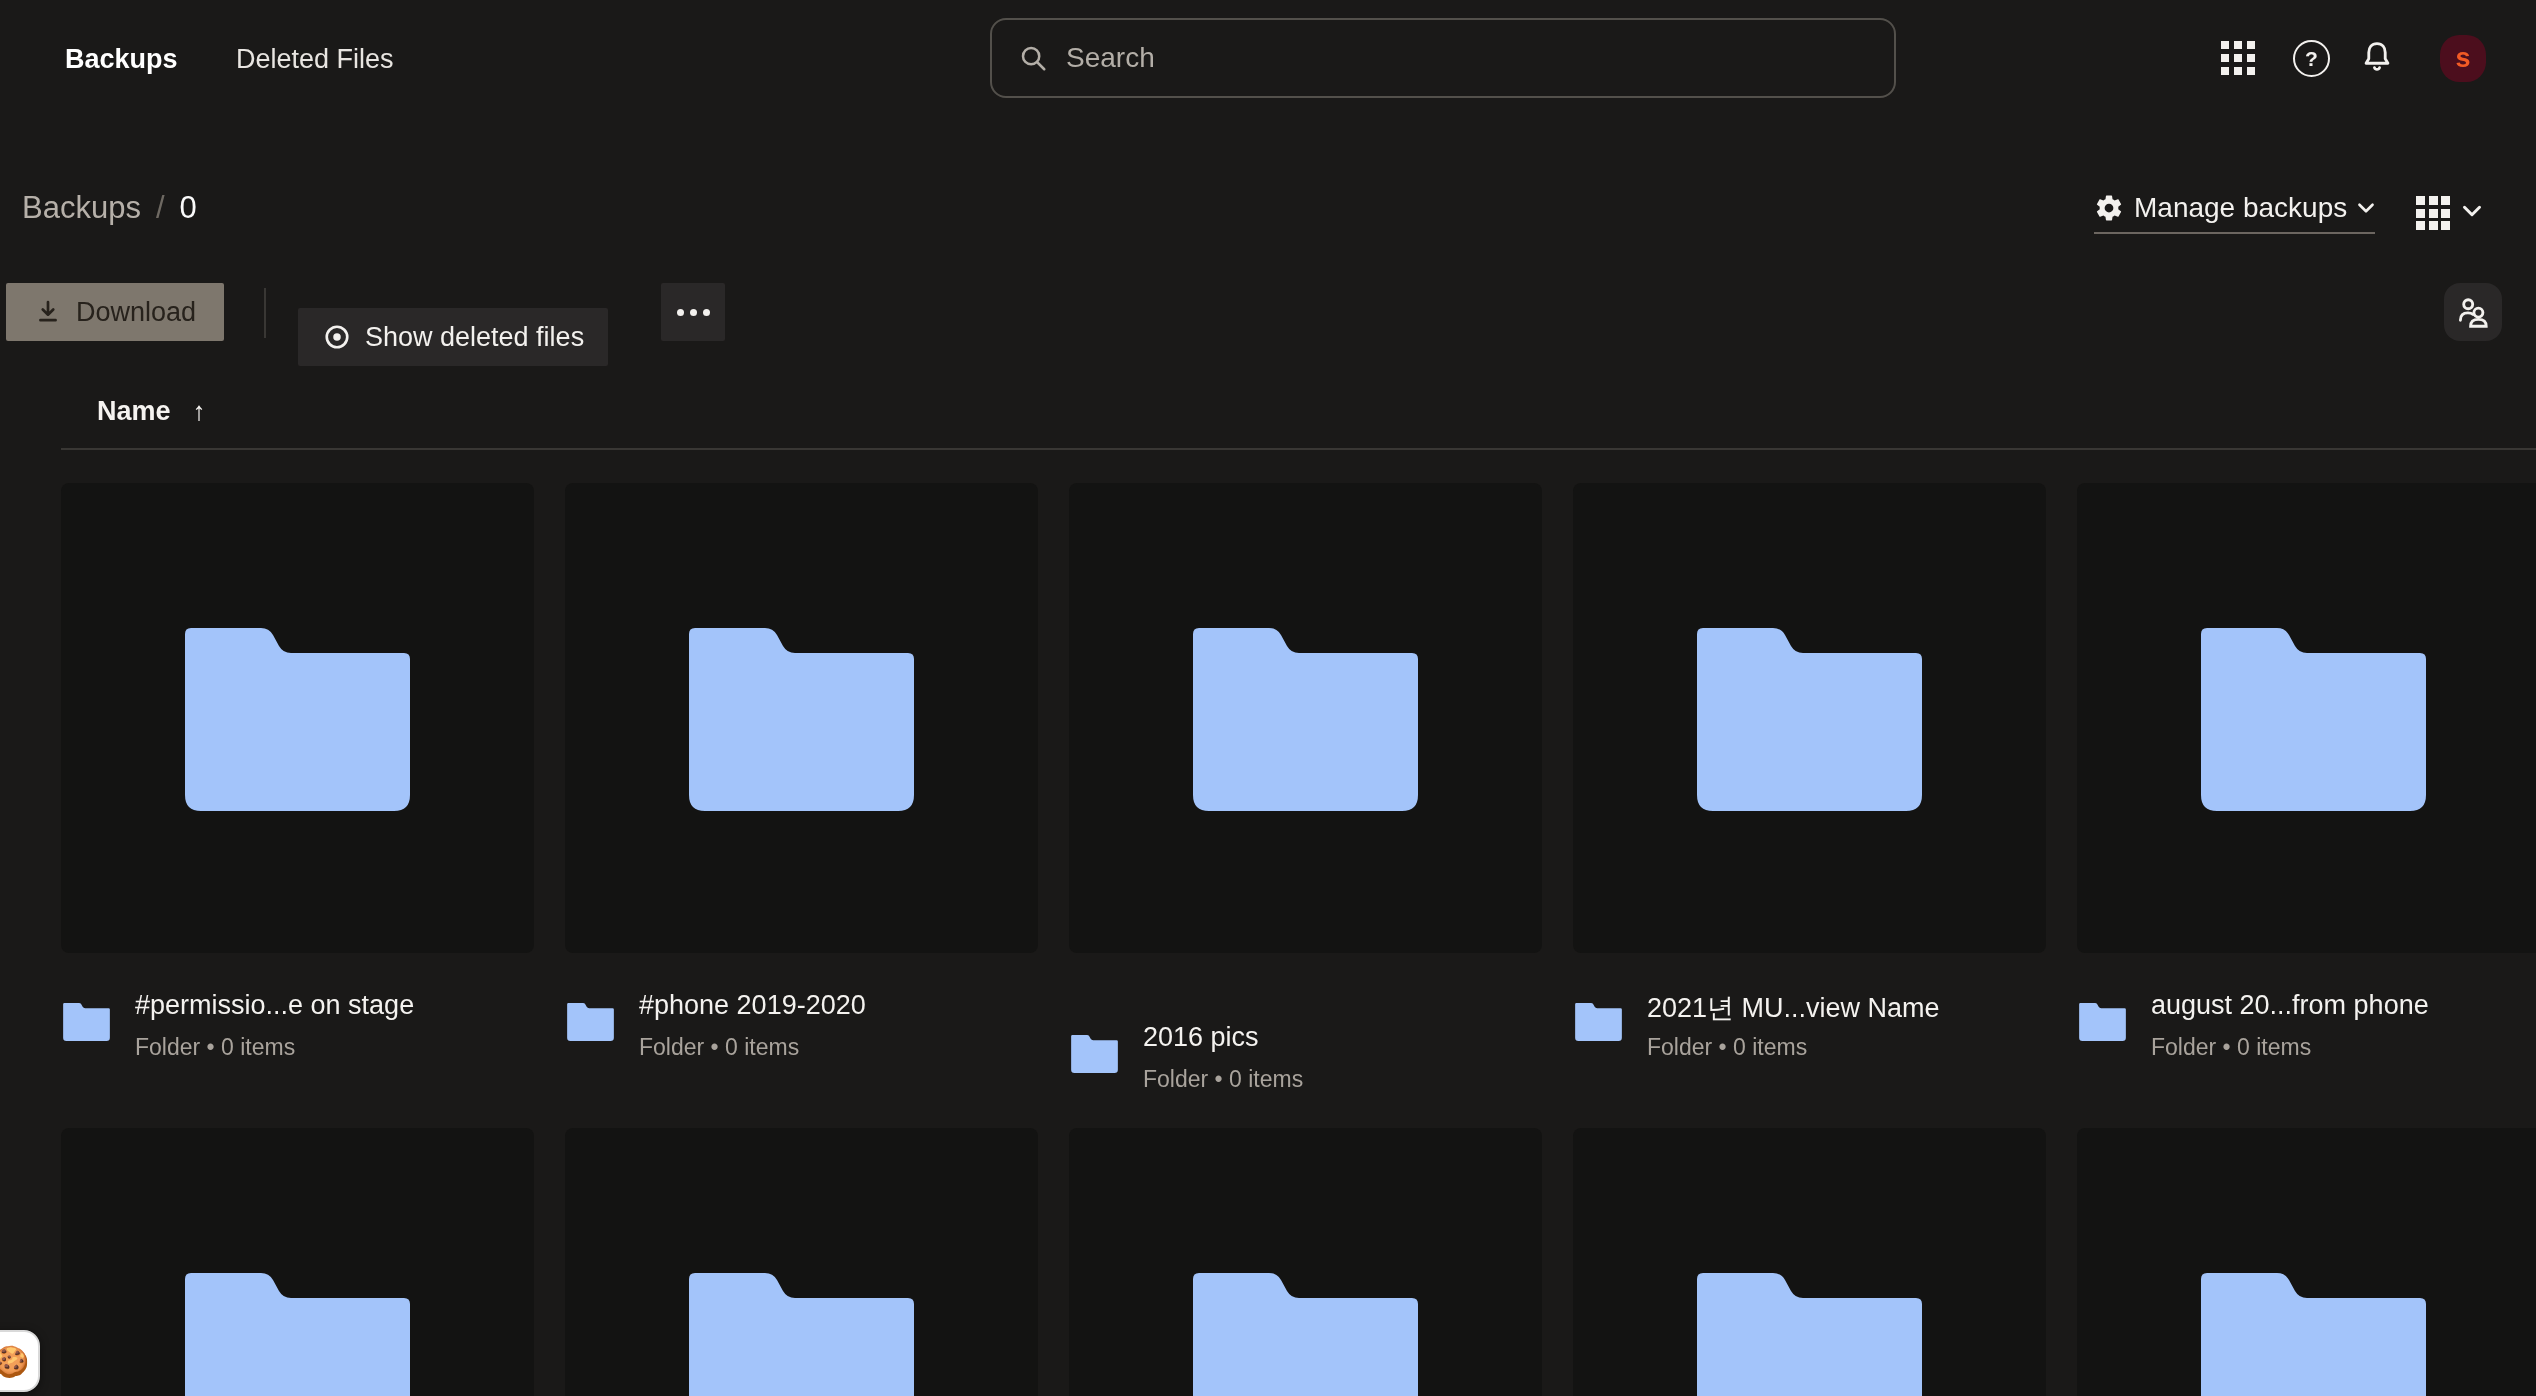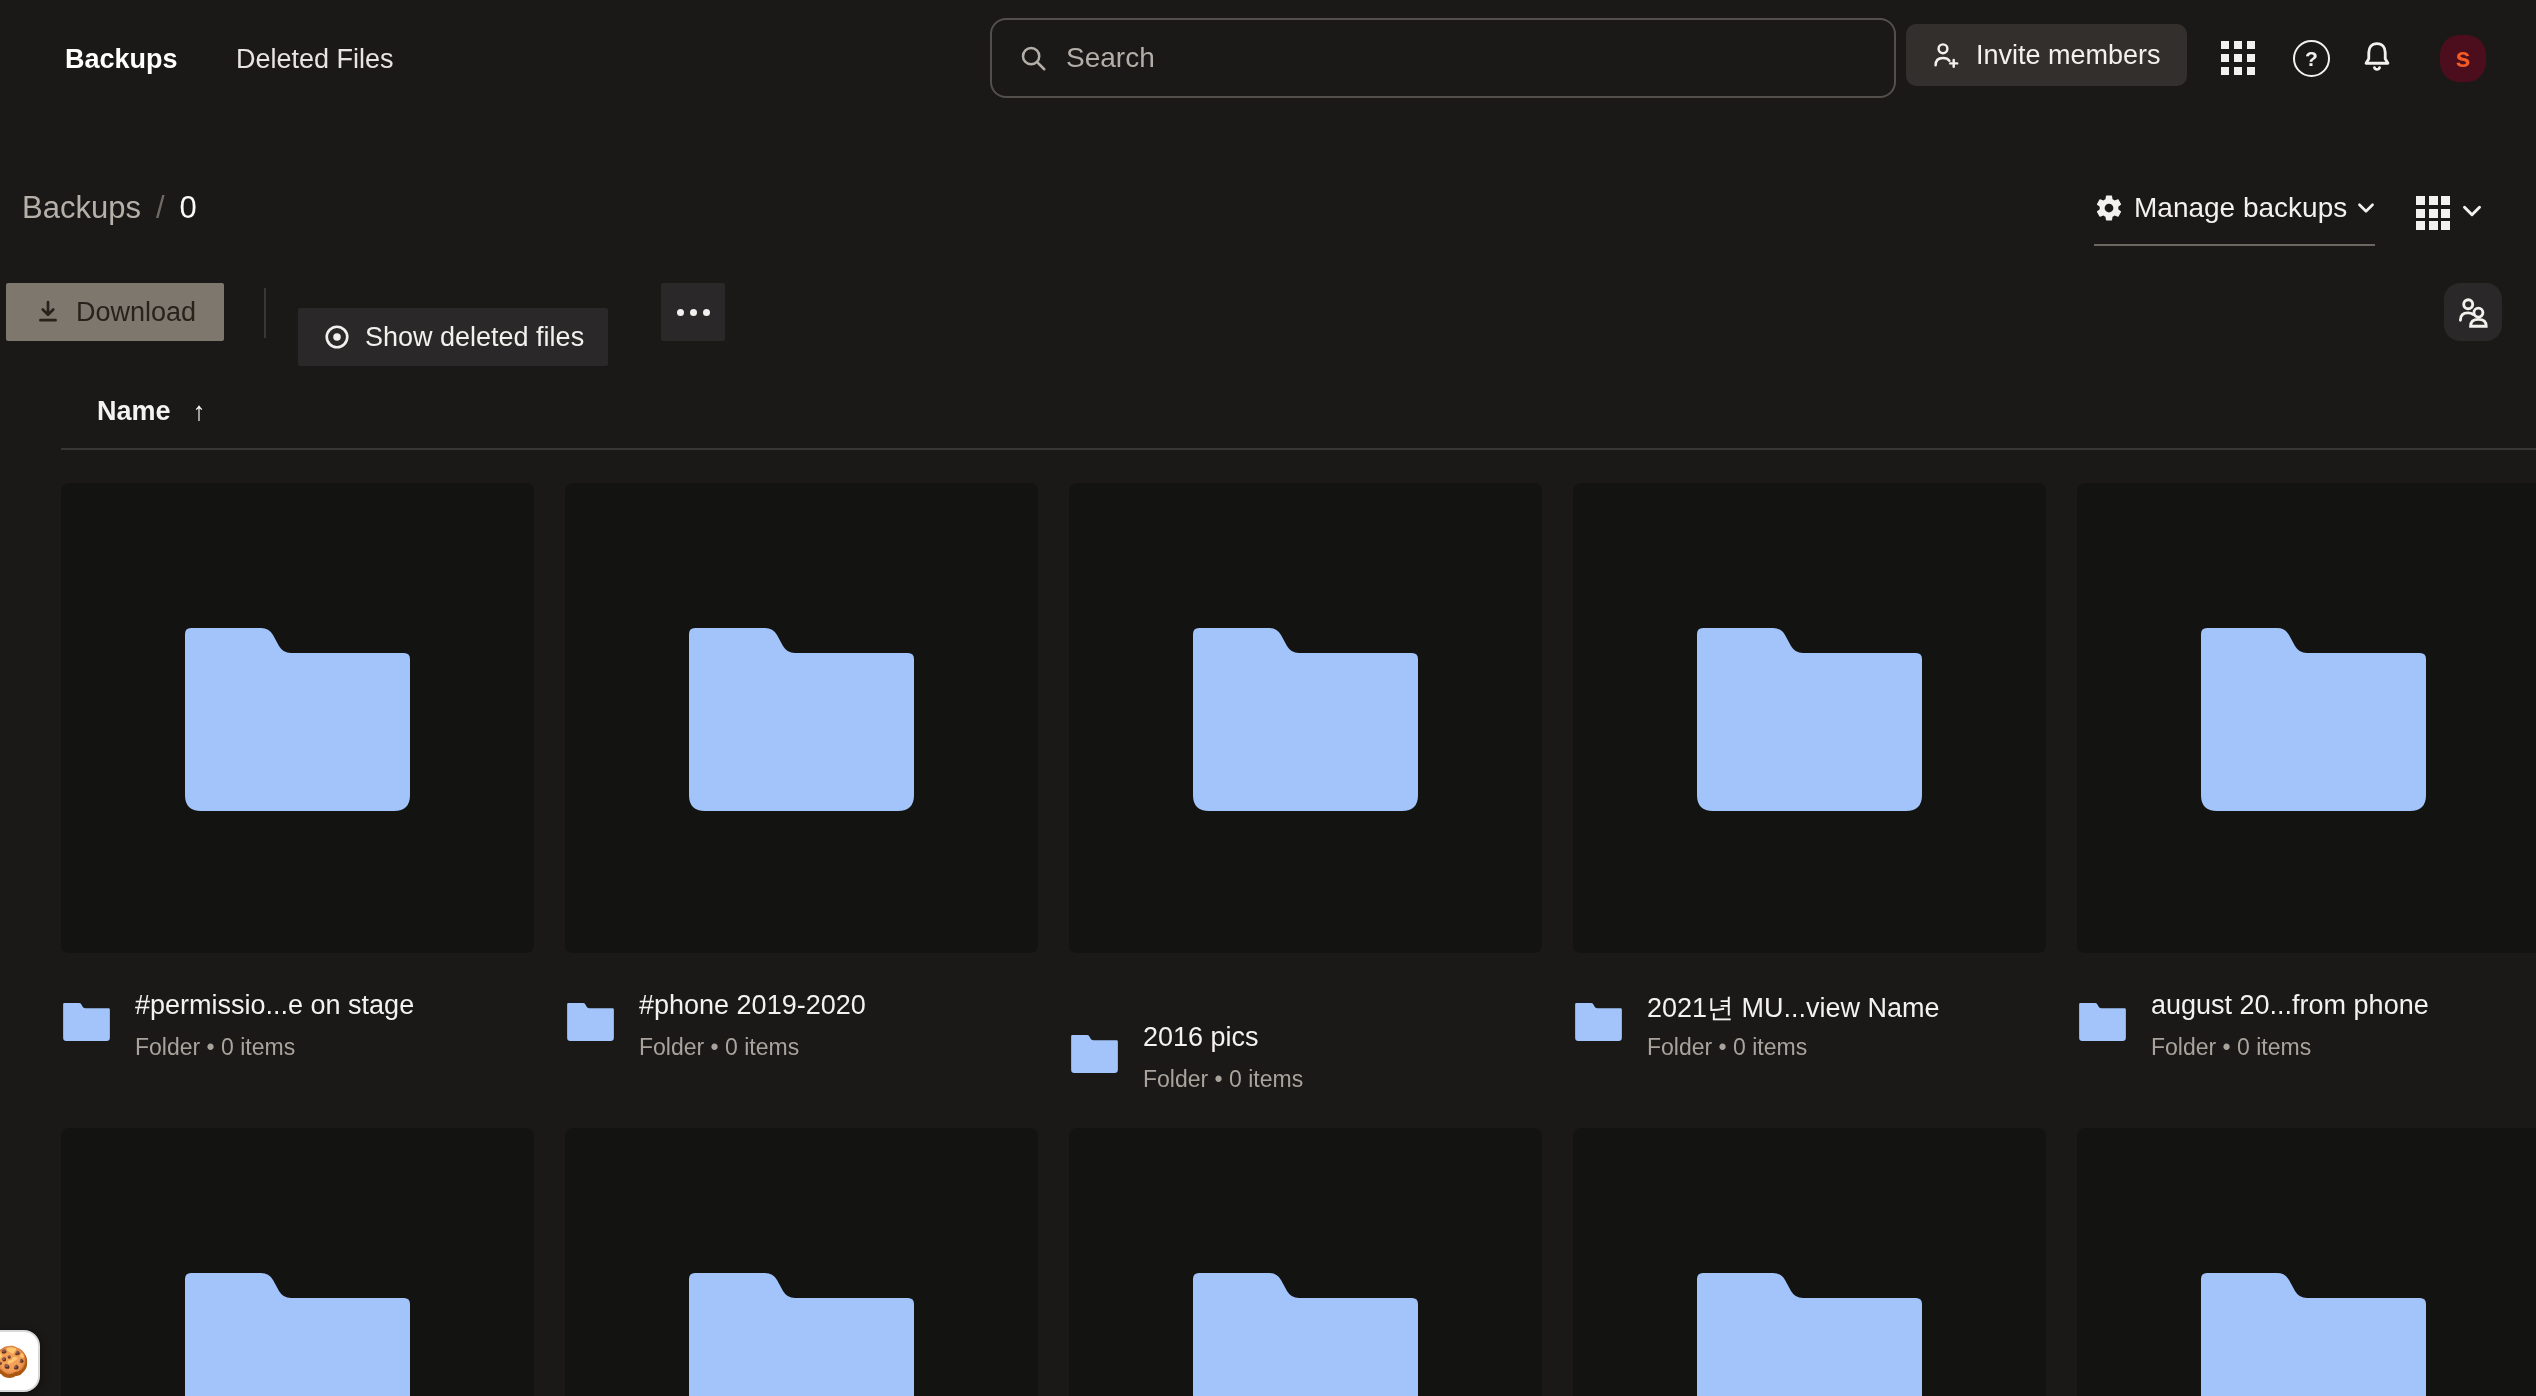--- a/index.html
+++ b/index.html
@@ -39,21 +39,21 @@
     left:2440px;top:35px;width:46px;height:47px;border-radius:42%;
     background:#4c0e1d;display:flex;align-items:center;justify-content:center;
     font-size:27px;font-weight:600;color:#f25b25;cursor:pointer;
   }
   
   .breadcrumb{left:22px;top:190px;display:flex;gap:15px;font-size:31px;}
   .crumb-root{color:#b6b0a9;cursor:pointer;}
   .crumb-sep{color:#6e6962;}
   .crumb-cur{color:#fafafa;}
   .manage{left:2094px;top:192px;display:flex;align-items:center;gap:10px;
-    padding-bottom:20px;border-bottom:2px solid #6c6660;cursor:pointer;}
+    padding-bottom:8px;border-bottom:2px solid #6c6660;cursor:pointer;}
   .manage span{font-size:28px;color:#f3f1ee;}
   .viewgrid{display:grid;grid-template-columns:repeat(3,9px);grid-template-rows:repeat(3,9px);gap:3.5px;cursor:pointer;}
   .viewgrid i{background:#f3f1ee;}
   
   .btn{height:58px;border-radius:2px;display:flex;align-items:center;cursor:pointer;box-sizing:border-box;}
   .btn-download{left:6px;top:283px;background:#7e776d;padding:0 28px;gap:14px;}
   .btn-download span{font-size:27px;color:#27221c;}
   .tb-divider{left:264px;top:288px;width:2px;height:50px;background:#393734;}
   .btn-dark{background:#2a2828;}
   .btn-show{left:298px;top:283px;padding:0 24px;gap:13px;margin-top:25px;}
@@ -93,30 +93,20 @@
   <div class="abs searchbar">
     <span style="display:flex;">
       <svg width="30" height="30" viewBox="0 0 24 24" fill="none" stroke="#b3aea7" stroke-width="2" stroke-linecap="round">
         <circle cx="10.5" cy="10.5" r="6.5"></circle>
           <path d="M15.4 15.4 L21 21"></path>
       </svg>
     </span>
     <input type="text" placeholder="Search" style="">
   </div>
 
-  <div class="abs invite-btn">
-    <span style="display:flex;">
-      <svg width="31" height="31" viewBox="0 0 24 24" fill="none" stroke="#f3f1ee" stroke-width="1.9" stroke-linecap="round">
-        <circle cx="8.5" cy="6.8" r="3.4"></circle>
-        <path d="M2.8 19.5 q0-5.6 5.7-5.6 q3.6 0 5 2.2"></path>
-        <path d="M16.8 15.4 v5.4 M14.1 18.1 h5.4"></path>
-      </svg>
-    </span>
-    <span>Invite members</span>
-  </div>
 
   <div class="abs appsgrid" style="left:2221px;top:41px;">
     <i></i>
       <i></i>
       <i></i>
       <i></i>
       <i></i>
       <i></i>
       <i></i>
       <i></i>

